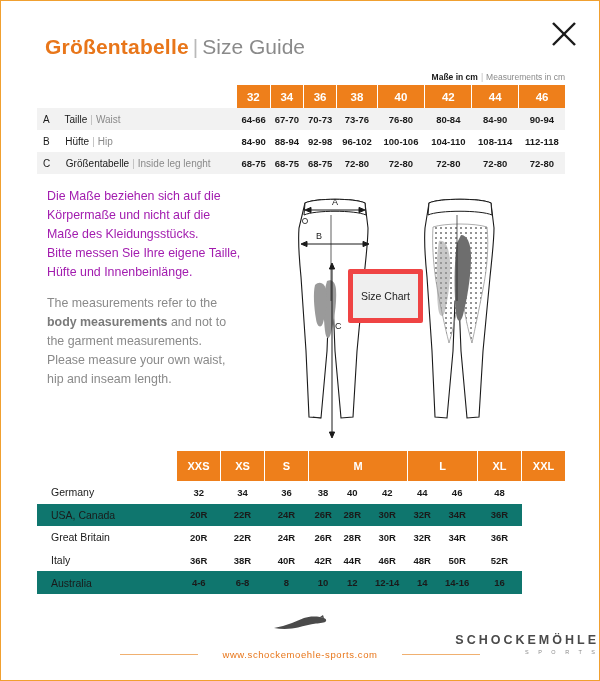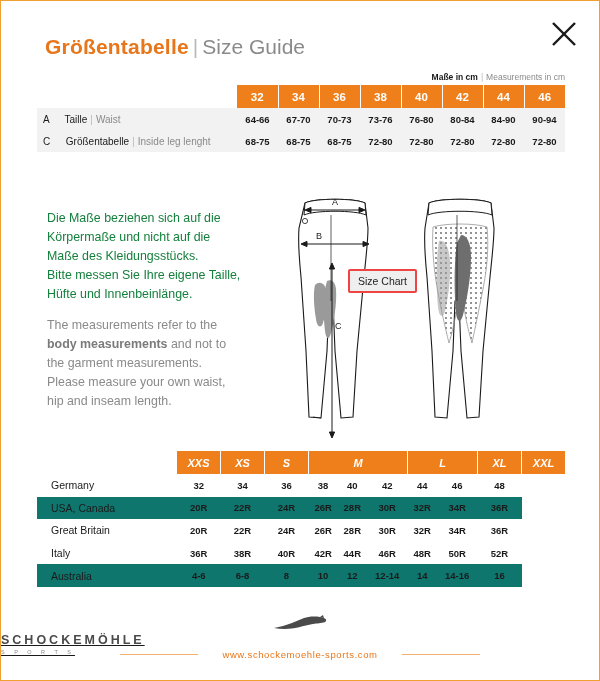--- a/index.html
+++ b/index.html
@@ -117,45 +117,45 @@
 
   
   .desc {
     position: absolute;
     left: 46px;
     top: 186px;
     width: 215px;
     font-size: 12.4px;
     line-height: 19px;
   }
-  .desc .de { color: #15803d; margin-top: 22px; }
+  .desc .de { color: #a21caf; }
   .desc .de b { font-weight: normal; }
   .desc .en {
     color: #8a8a8a;
     margin-top: 12px;
   }
   .desc .en b { font-weight: bold; color: #7a7a7a; }
 
   
   .illu {
     position: absolute;
     left: 268px;
     top: 180px;
     width: 300px;
     height: 265px;
   }
   .tooltip {
     position: absolute;
     left: 347px;
     top: 268px;
     background: #efefef;
-    border: 2px solid #ef4444;
+    border: 5px solid #ef4444;
     font-size: 10.5px;
     color: #222;
-    padding: 4px 8px;
+    padding: 16px 8px;
     border-radius: 2px;
   }
 
   
   .bottom-table {
     position: absolute;
     left: 36px;
     top: 450px;
     width: 528px;
     border-collapse: collapse;
@@ -166,22 +166,21 @@
     padding: 0;
     text-align: center;
     vertical-align: middle;
   }
   .bottom-table thead th {
     background: #ee7f1b;
     color: #fff;
     font-weight: bold;
     font-size: 11px;
     border-right: 1px solid #fff;
-    height: 23px;
-    font-style: italic;
+    height: 30px;
   }
   .bottom-table thead th.blank {
     background: #fff;
     border-right: none;
   }
   .bottom-table thead th:last-child { border-right: none; }
   .bottom-table tbody tr { background: #ffffff; }
   .bottom-table tbody tr.alt { background: #0f766e; }
   .bottom-table td.country {
     text-align: left;
@@ -193,22 +192,21 @@
     font-size: 9.5px;
     font-weight: bold;
   }
 
   
   .footer-logo {
     position: absolute;
     left: 0;
     right: 0;
     top: 614px;
-    text-align: left;
-    text-decoration: underline;
+    text-align: right;
   }
   .brand {
     font-size: 12.5px;
     letter-spacing: 3px;
     color: #4a4a4a;
     font-weight: bold;
   }
   .brand-sub {
     font-size: 5.5px;
     letter-spacing: 4px;
@@ -280,20 +278,35 @@
         </td>
         <td class="val">64-66</td>
         <td class="val">67-70</td>
         <td class="val">70-73</td>
         <td class="val">73-76</td>
         <td class="val">76-80</td>
         <td class="val">80-84</td>
         <td class="val">84-90</td>
         <td class="val">90-94</td>
       </tr>
+      <tr>
+        <td class="lbl">
+          <span class="k">B</span>
+          <span style="display:inline-block;width:10px"></span>
+          <span class="k">Hüfte</span><span class="sep">|</span><span class="e">Hip</span>
+        </td>
+        <td class="val">84-90</td>
+        <td class="val">88-94</td>
+        <td class="val">92-98</td>
+        <td class="val">96-102</td>
+        <td class="val">100-106</td>
+        <td class="val">104-110</td>
+        <td class="val">108-114</td>
+        <td class="val">112-118</td>
+      </tr>
       <tr class="alt">
         <td class="lbl">
           <span class="k">C</span>
           <span style="display:inline-block;width:10px"></span>
           <span class="k">Größentabelle</span><span class="sep">|</span><span class="e">Inside leg lenght</span>
         </td>
         <td class="val">68-75</td>
         <td class="val">68-75</td>
         <td class="val">68-75</td>
         <td class="val">72-80</td>

